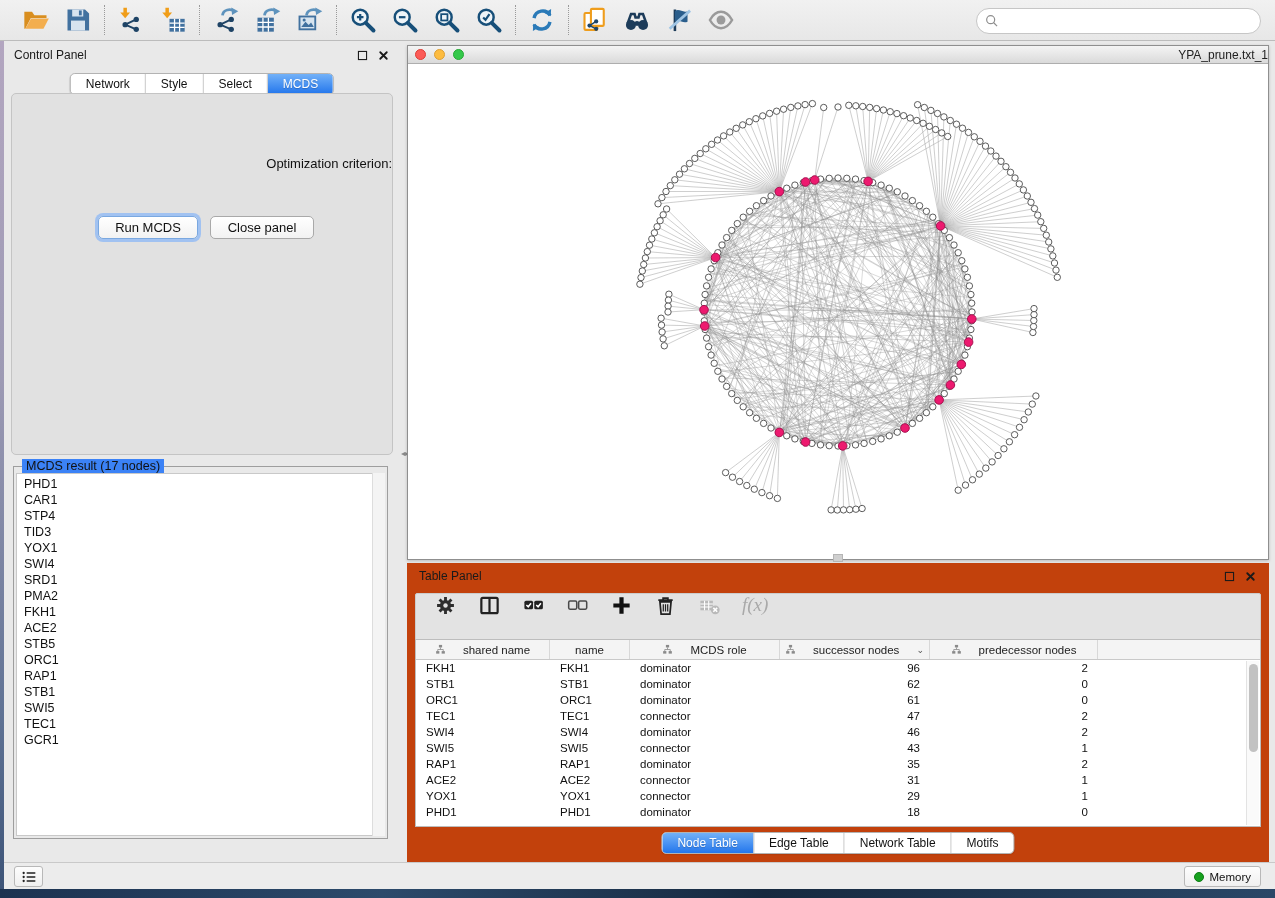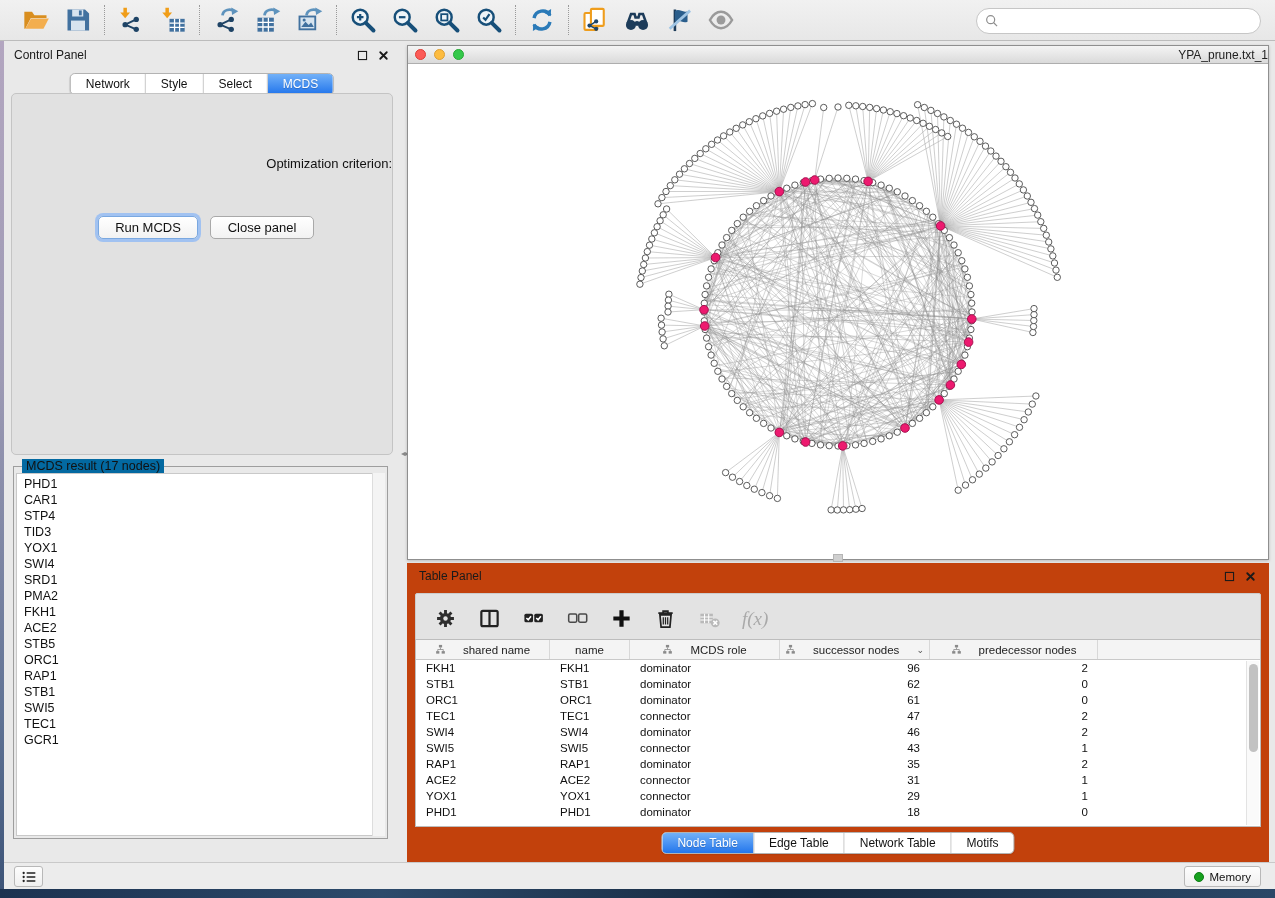--- a/index.html
+++ b/index.html
@@ -57,21 +57,21 @@
   #criterion-select .stepper svg { width:10px; height:12px; }
   .aq-btn { position:absolute; height:23px; background:linear-gradient(#ffffff,#f2f2f2);
     border:1px solid #a9a9a9; border-radius:5px; font-size:13px; text-align:center;
     line-height:21px; cursor:pointer; color:#111; }
   #run-btn { left:86px; top:122px; width:100px;
     box-shadow:0 0 0 3px rgba(110,170,255,.55); border-color:#7aa8e0; }
   #closepanel-btn { left:198px; top:122px; width:104px; }
 
   #mcds-group { position:absolute; left:9px; top:425px; width:375px; height:373px;
     border:1px solid #9e9e9e; }
-  #mcds-legend { position:absolute; left:8px; top:-8px; background:#0369a1; padding:0 4px;
+  #mcds-legend { position:absolute; left:8px; top:-8px; background:#3b82f6; padding:0 4px;
     font-size:12.5px; }
   #mcds-list { position:absolute; left:2px; top:6px; right:2px; bottom:2px; background:#fff;
     border:1px solid #c9c9c9; overflow:hidden; padding:2px 0 0 7px; }
   #mcds-list .item { font-size:12.5px; line-height:16px; }
   #mcds-scroll { position:absolute; right:2px; top:6px; width:13px; bottom:2px;
     background:#f4f4f4; border-left:1px solid #ddd; }
 
   
   #split-v { left:400px; top:41px; width:7px; height:821px; background:#e9e9e9; cursor:col-resize; }
   #split-v .grip { position:absolute; left:1px; top:408px; font-size:8px; color:#8a8a8a; }
@@ -93,21 +93,21 @@
   #net-canvas { position:absolute; left:0; top:18px; width:860px; height:495px; background:#fff; }
   #net-canvas svg { width:100%; height:100%; }
 
   
   #table-panel { left:407px; top:563px; width:862px; height:299px; background:#c2410c; }
   #tp-titlebar { position:absolute; left:0; top:0; width:100%; height:26px; display:flex;
     align-items:center; padding:0 12px; }
   #tp-titlebar .spacer { flex:1; }
   #tp-toolbar { position:absolute; left:8px; top:30px; width:846px; height:51px;
     background:#e3e3e3; border:1px solid #cccccc; border-radius:2px;
-    display:flex; align-items:center; gap:21px; padding-left:18px; }
+    display:flex; gap:21px; padding-left:18px; }
   .tp-icon { width:23px; height:23px; display:inline-block; cursor:pointer; }
   .tp-icon svg { width:100%; height:100%; }
   .tp-fx { font-family:"Liberation Serif","DejaVu Serif",serif; font-style:italic;
     font-size:19px; color:#a9a9a9; cursor:default; }
   #tp-table { position:absolute; left:8px; top:76px; width:846px; height:188px; background:#fff;
     border:1px solid #bdbdbd; overflow:hidden; }
   #tp-header { display:flex; height:20px; background:#f4f4f4; border-bottom:1px solid #c9c9c9; }
   .hcell { display:flex; align-items:center; justify-content:center; gap:17px;
     border-right:1px solid #d8d8d8; font-size:11.5px; color:#222; cursor:pointer; overflow:hidden; }
   .hcell svg { width:11px; height:11px; flex:none; }

